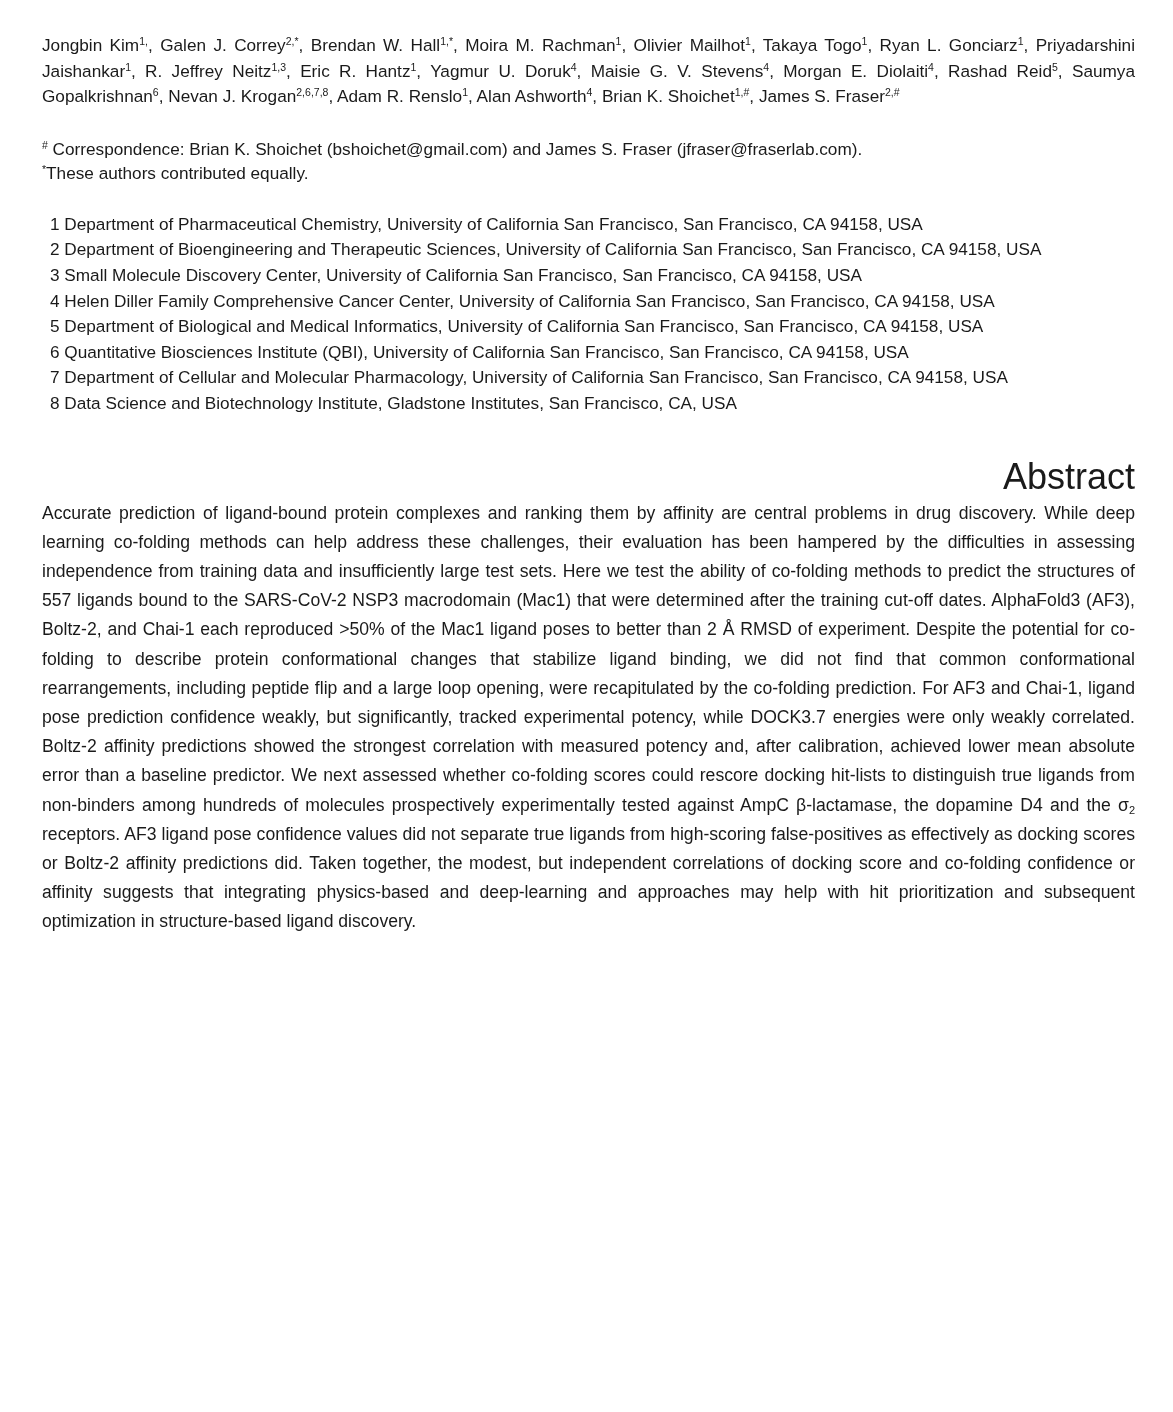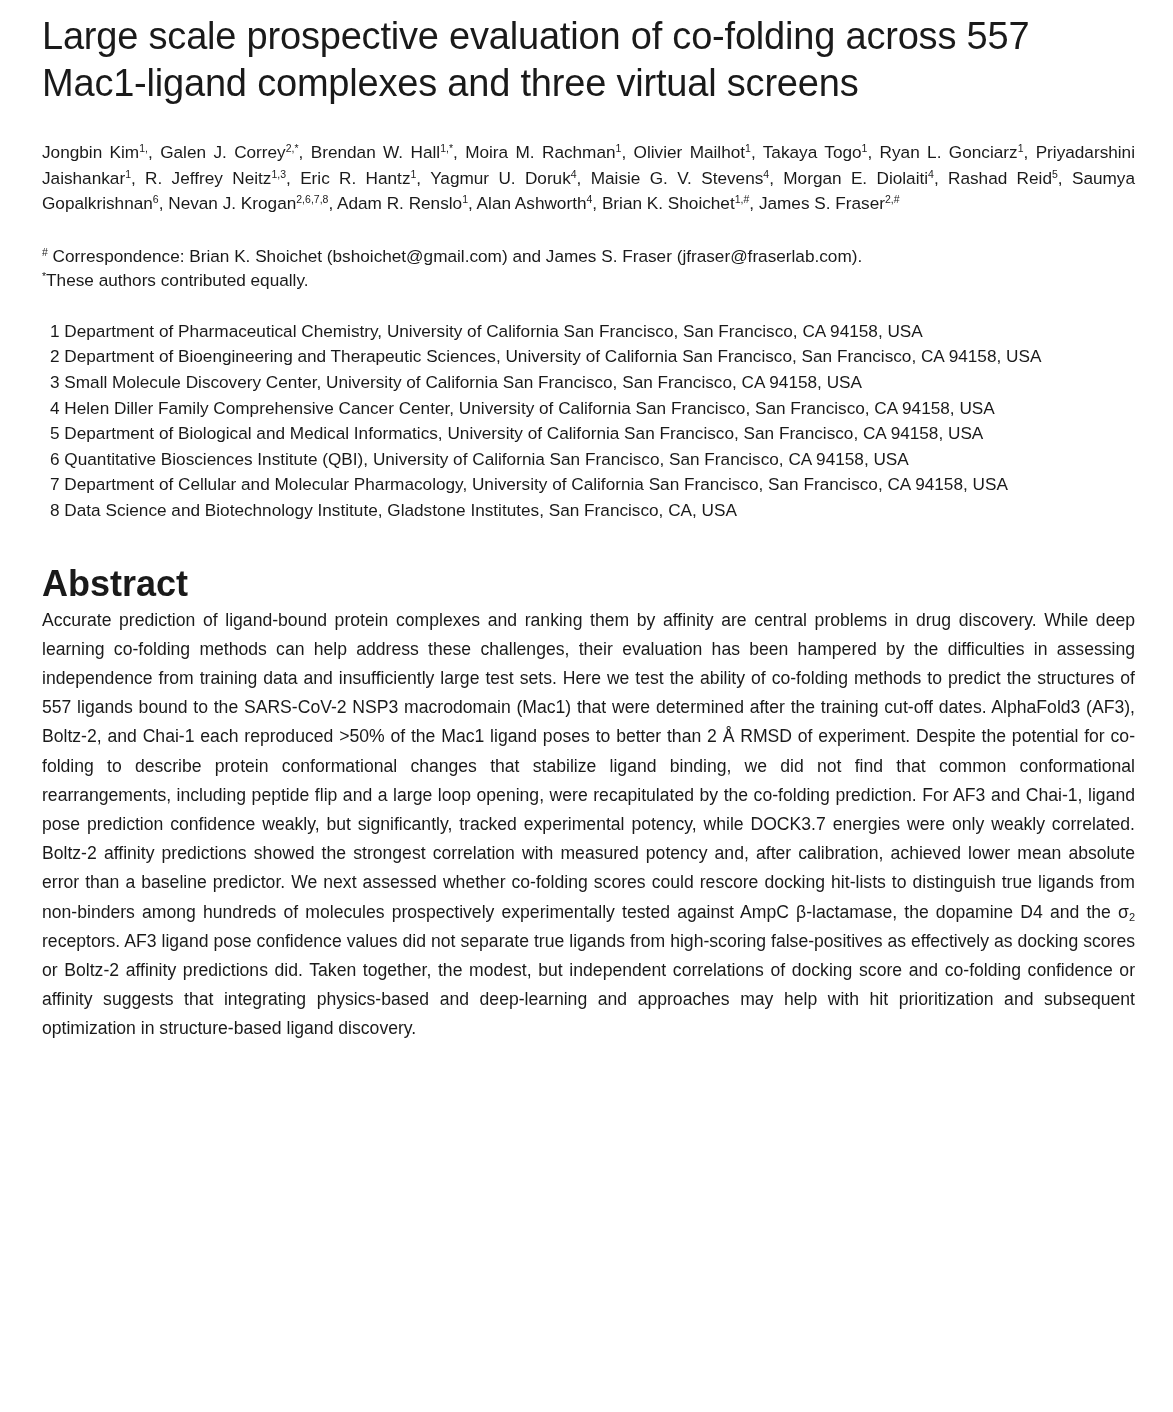--- a/index.html
+++ b/index.html
@@ -26,36 +26,36 @@
     text-align: justify;
   }
   .authors sup { font-size: 10.5px; line-height: 0; vertical-align: 6px; }
   .notes { margin-top: 27px; font-size: 17.2px; line-height: 24px; }
   .notes sup { font-size: 10.5px; line-height: 0; vertical-align: 6px; }
   .affils { margin-top: 27px; font-size: 17.2px; line-height: 25.6px; text-align: justify; margin-left: 8px; }
   .affil { margin: 0; }
   .abstract-heading {
     font-size: 36px;
     line-height: 44px;
-    font-weight: bold;
+    font-weight: normal;
     margin: 38px 0 0 0;
+    text-align: right;
   }
   .abstract {
     margin-top: 0;
     font-size: 17.6px;
     line-height: 29.2px;
     text-align: justify;
   }
   .abstract sub { font-size: 11px; line-height: 0; vertical-align: -3px; }
 </style>
 </head>
 <body>
 
 <div class="page">
-  <h1 class="title">Large scale prospective evaluation of co-folding across 557 Mac1-ligand complexes and three virtual screens</h1>
 
   <div class="authors">
     <span><span>Jongbin Kim</span><sup>1,</sup></span>,
     <span><span>Galen J. Correy</span><sup>2,*</sup></span>,
     <span><span>Brendan W. Hall</span><sup>1,*</sup></span>,
     <span><span>Moira M. Rachman</span><sup>1</sup></span>,
     <span><span>Olivier Mailhot</span><sup>1</sup></span>,
     <span><span>Takaya Togo</span><sup>1</sup></span>,
     <span><span>Ryan L. Gonciarz</span><sup>1</sup></span>,
     <span><span>Priyadarshini Jaishankar</span><sup>1</sup></span>,

